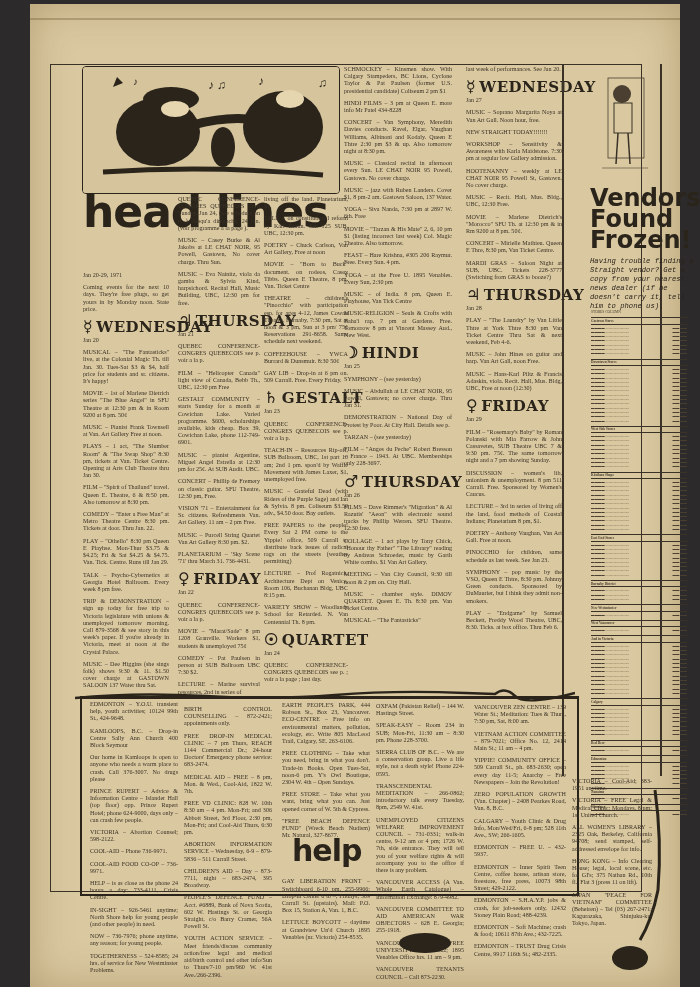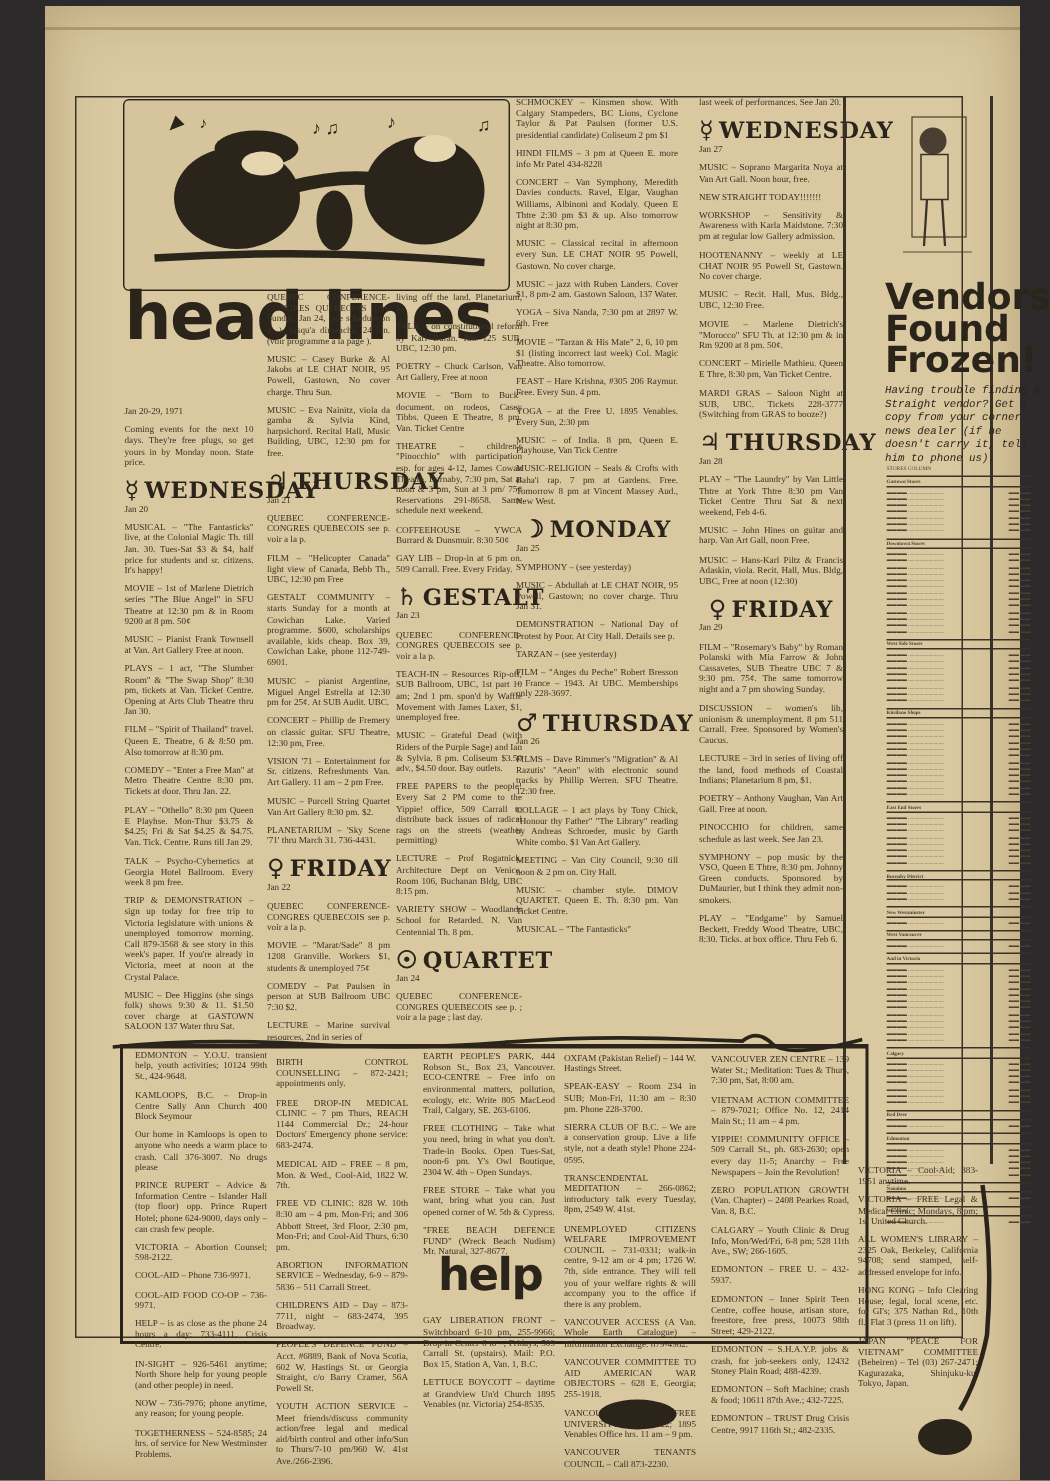--- a/index.html
+++ b/index.html
@@ -3,21 +3,21 @@
 <meta charset="utf-8">
 <style>
   html, body { margin:0; padding:0; }
   body { width:700px; height:987px; background:#2c2a2b; position:relative; overflow:hidden; font-family:"Liberation Serif", serif; }
   .paper { position:absolute; left:30px; top:4px; width:650px; height:983px; background:#d9c8a0;
     box-shadow: inset 0 0 40px rgba(120,90,40,0.35); }
   .paper:before { content:""; position:absolute; left:0; right:0; top:14px; height:2px; background:rgba(110,85,45,0.35); }
   .frame { position:absolute; left:50px; top:64px; width:590px; height:826px; border:1.5px solid #3a3226; }
   .col { position:absolute; font-size:6.1px; line-height:7.2px; color:#3b3226; }
   .col p { margin:0 0 5px 0; text-align:justify; }
-  .dayhead { font-family:"DejaVu Serif", serif; font-weight:bold; font-size:15px; line-height:18px; letter-spacing:0.5px; color:#2a241b; margin:3px 0 1px 0; white-space:nowrap;text-align:center; }
+  .dayhead { font-family:"DejaVu Serif", serif; font-weight:bold; font-size:15px; line-height:18px; letter-spacing:0.5px; color:#2a241b; margin:3px 0 1px 0; white-space:nowrap; }
   .dayhead .sym { font-size:16px; margin-right:3px; }
   .jan { margin:0; }
   .cartoon { position:absolute; left:82px; top:66px; width:256px; height:126px; border:1.5px solid #2a241b; border-radius:4px; background:#d6c59c; overflow:hidden; }
   .headlines { position:absolute; left:83px; top:192px; font-family:"DejaVu Sans", sans-serif; font-weight:bold; font-size:44px; line-height:40px; color:#2a241b; letter-spacing:-1px; }
   .vendor-head { position:absolute; left:590px; top:188px; width:118px; font-family:"DejaVu Sans", sans-serif; font-weight:bold; font-size:24px; line-height:21px; color:#2a241b; }
   .vendor-sub { position:absolute; left:590px; top:257px; width:108px; font-family:"Liberation Mono", monospace; font-style:italic; font-size:7.2px; line-height:9px; color:#2a241b; }
   .listing { position:absolute; left:591px; top:310px; width:96px; font-size:3.4px; line-height:4.3px; color:#4a3f30; }
   .listing .cat { border-top:1px solid #3a3226; border-bottom:1px solid #3a3226; font-weight:bold; margin:3px 0 1px 0; padding:0.5px 0; }
   .listing .row { display:flex; justify-content:space-between; }
   .listing .row span:first-child { flex:1; overflow:hidden; white-space:nowrap; }
@@ -117,21 +117,21 @@
   <p>HINDI FILMS – 3 pm at Queen E. more info Mr Patel 434-8228</p>
   <p>CONCERT – Van Symphony, Meredith Davies conducts. Ravel, Elgar, Vaughan Williams, Albinoni and Kodaly. Queen E Thtre 2:30 pm $3 &amp; up. Also tomorrow night at 8:30 pm.</p>
   <p>MUSIC – Classical recital in afternoon every Sun. LE CHAT NOIR 95 Powell, Gastown. No cover charge.</p>
   <p>MUSIC – jazz with Ruben Landers. Cover $1, 8 pm-2 am. Gastown Saloon, 137 Water.</p>
   <p>YOGA – Siva Nanda, 7:30 pm at 2897 W. 6th. Free</p>
   <p>MOVIE – "Tarzan &amp; His Mate" 2, 6, 10 pm $1 (listing incorrect last week) Col. Magic Theatre. Also tomorrow.</p>
   <p>FEAST – Hare Krishna, #305 206 Raymur. Free. Every Sun. 4 pm.</p>
   <p>YOGA – at the Free U. 1895 Venables. Every Sun, 2:30 pm</p>
   <p>MUSIC – of India. 8 pm, Queen E. Playhouse, Van Tick Centre</p>
   <p>MUSIC-RELIGION – Seals &amp; Crofts with Baha'i rap. 7 pm at Gardens. Free. Tomorrow 8 pm at Vincent Massey Aud., New West.</p>
-  <div class="dayhead"><span class="sym">☽</span><span>MONDAY</span></div>
+  <div class="dayhead"><span class="sym">☽</span><span>HINDI</span></div>
   <p class="jan">Jan 25</p>
   <p>SYMPHONY – (see yesterday)</p>
   <p>MUSIC – Abdullah at LE CHAT NOIR, 95 Powell, Gastown; no cover charge. Thru Jan 31.</p>
   <p>DEMONSTRATION – National Day of Protest by Poor. At City Hall. Details see p.</p>
   <p>TARZAN – (see yesterday)</p>
   <p>FILM – "Anges du Peche" Robert Bresson – France – 1943. At UBC. Memberships only 228-3697.</p>
   <div class="dayhead"><span class="sym">♂</span><span>THURSDAY</span></div>
   <p class="jan">Jan 26</p>
   <p>FILMS – Dave Rimmer's "Migration" &amp; Al Razutis' "Aeon" with electronic sound tracks by Phillip Werren. SFU Theatre. 12:30 free.</p>
   <p>COLLAGE – 1 act plays by Tony Chick, "Honour thy Father" "The Library" reading by Andreas Schroeder, music by Garth White combo. $1 Van Art Gallery.</p>
@@ -174,21 +174,21 @@
   <svg width="50" height="110" viewBox="0 0 50 110">
     <rect x="8" y="6" width="36" height="80" fill="none" stroke="#4a3f30" stroke-width="0.8"></rect>
     <circle cx="22" cy="22" r="9" fill="#4a3f30"></circle>
     <rect x="14" y="31" width="18" height="30" fill="none" stroke="#3a3226" stroke-width="1"></rect>
     <line x1="18" y1="61" x2="16" y2="92" stroke="#3a3226" stroke-width="1.5"></line>
     <line x1="28" y1="61" x2="30" y2="92" stroke="#3a3226" stroke-width="1.5"></line>
     <line x1="2" y1="96" x2="48" y2="96" stroke="#4a3f30" stroke-width="0.6"></line>
   </svg>
 </div>
 <div class="vendor-head">Vendors Found Frozen!</div>
-<div class="vendor-sub">Having trouble finding a Straight vendor? Get a copy from your corner news dealer (if he doesn't carry it, tell him to phone us).</div>
+<div class="vendor-sub">Having trouble finding a Straight vendor? Get a copy from your nearest news dealer (if he doesn't carry it, tell him to phone us).</div>
 <div class="listing" id="listing">
   <div style="font-size:3.6px; margin-bottom:1px;">STORES COLUMN</div>
 <div class="cat">Gastown Stores</div>
     <div class="row">
       <span>▬▬▬▬ ............................</span>
       <span>▬▬ ▬▬</span>
     </div>
     <div class="row">
       <span>▬▬▬▬ ............................</span>
       <span>▬▬ ▬▬</span>

